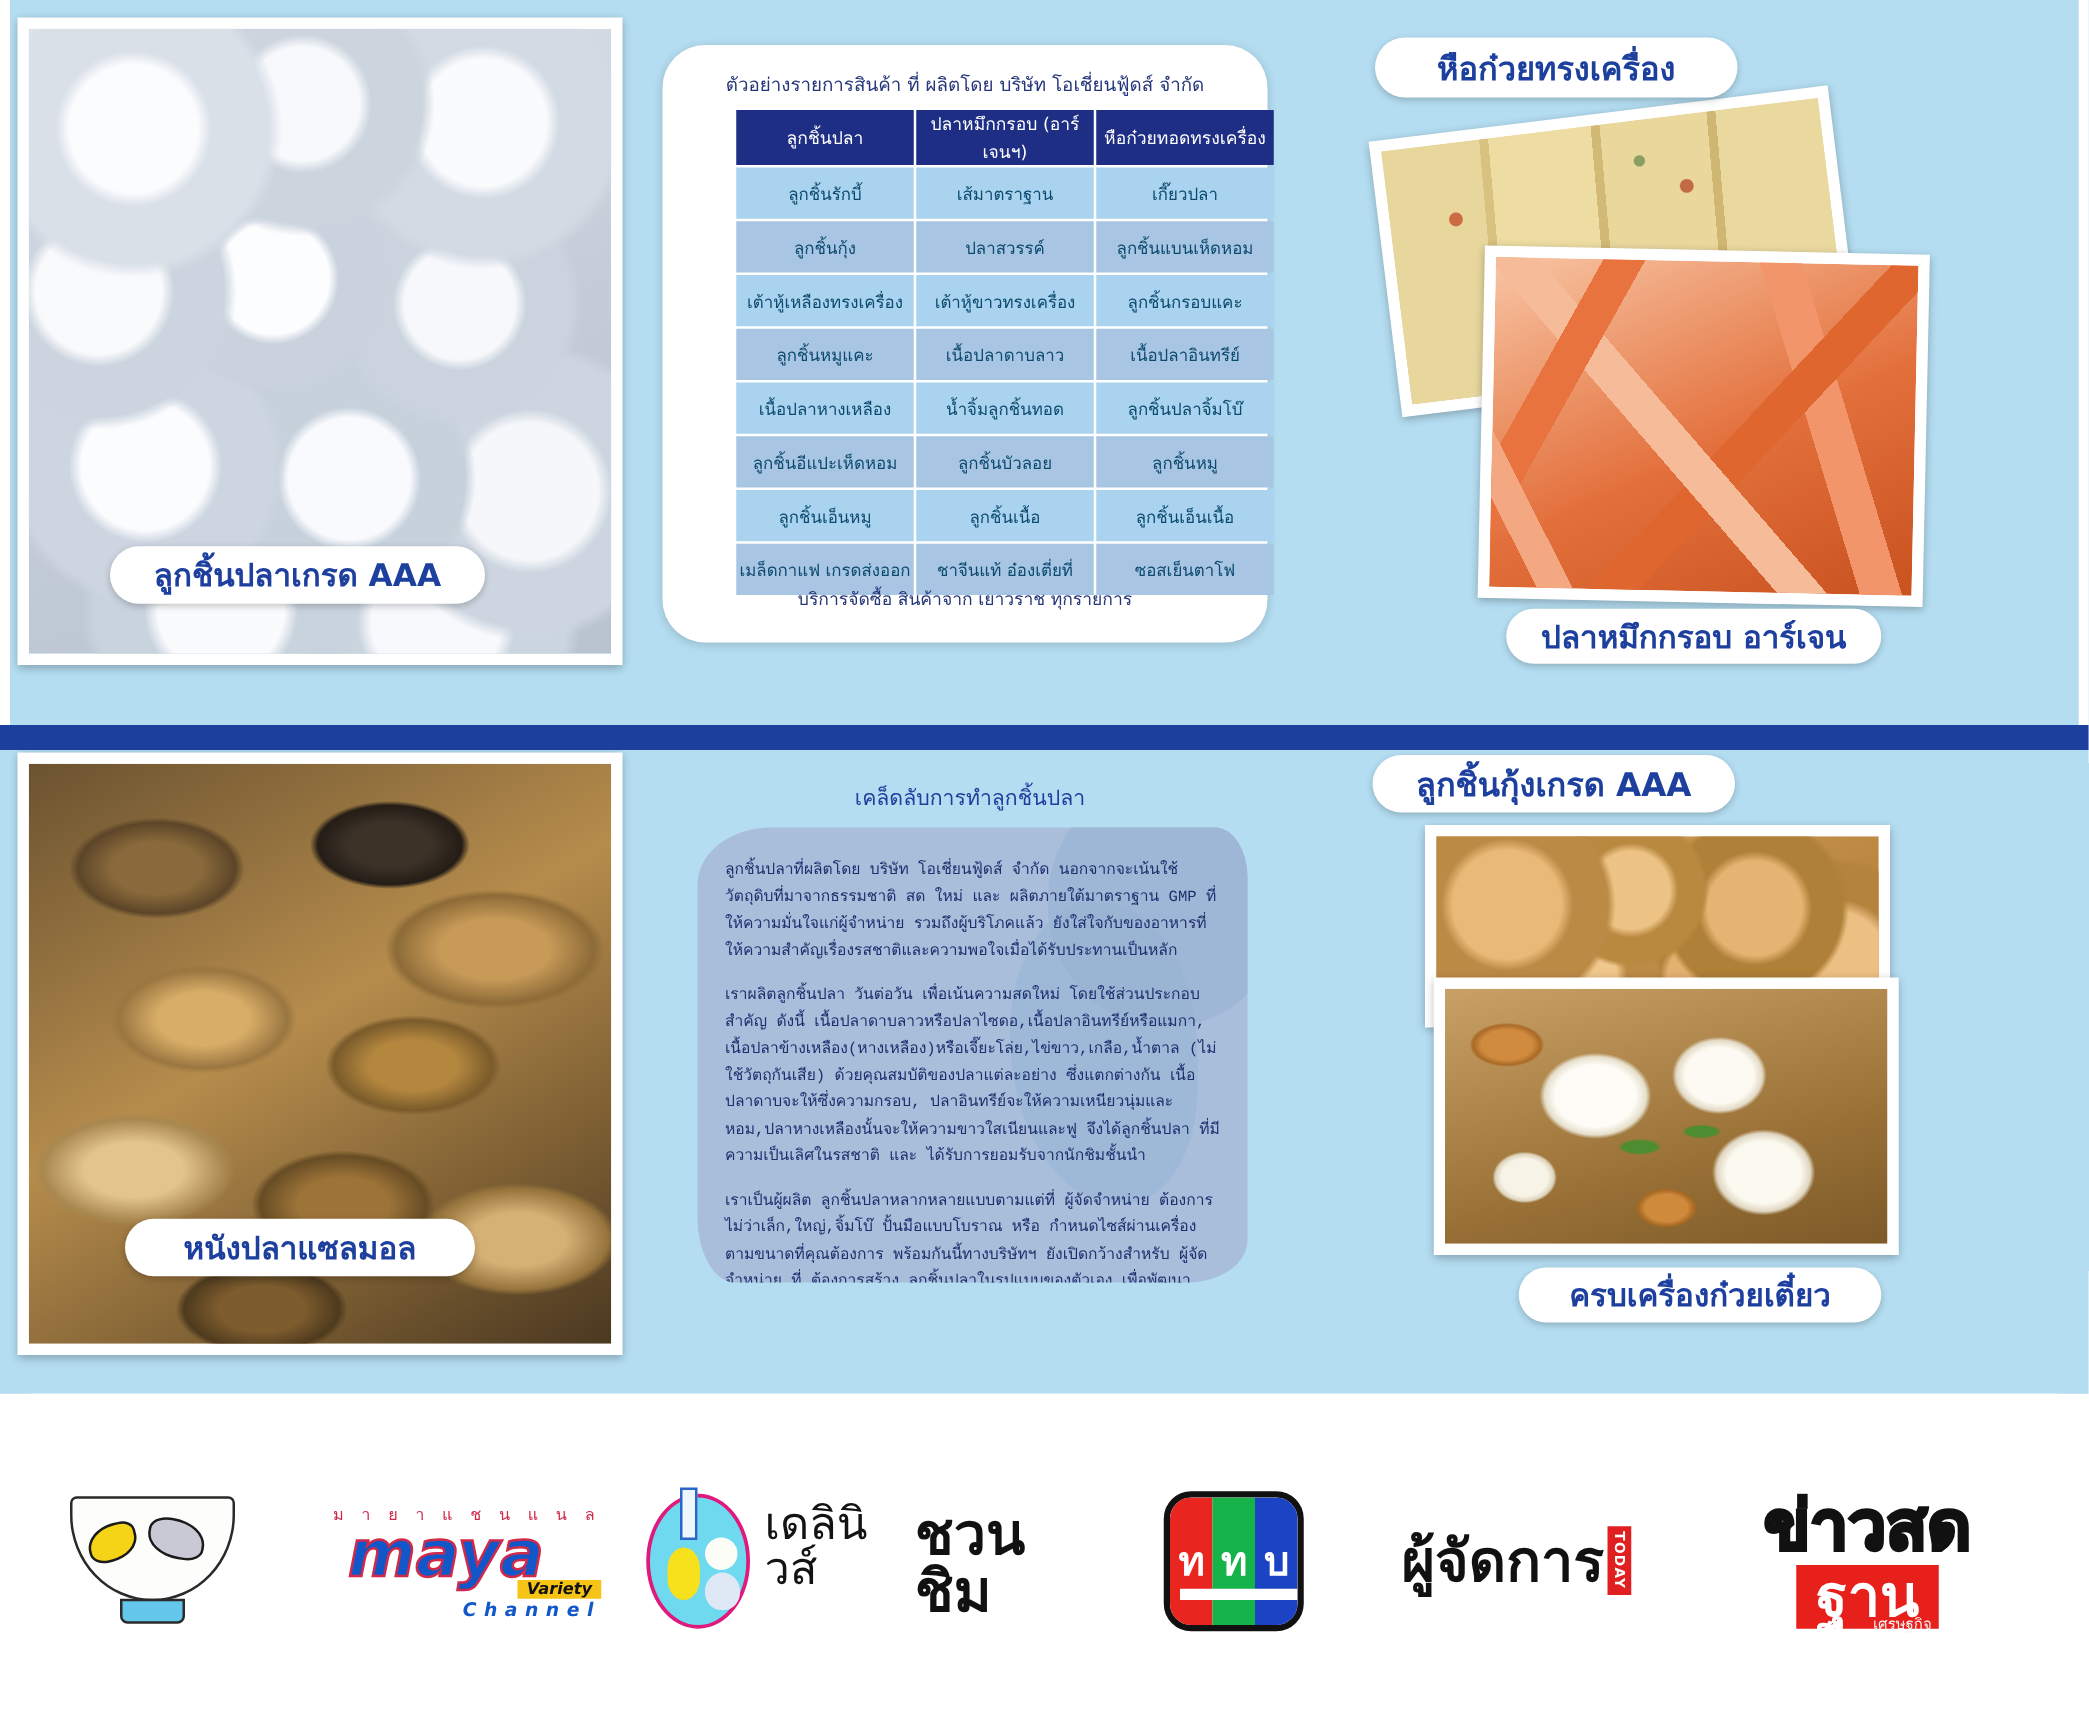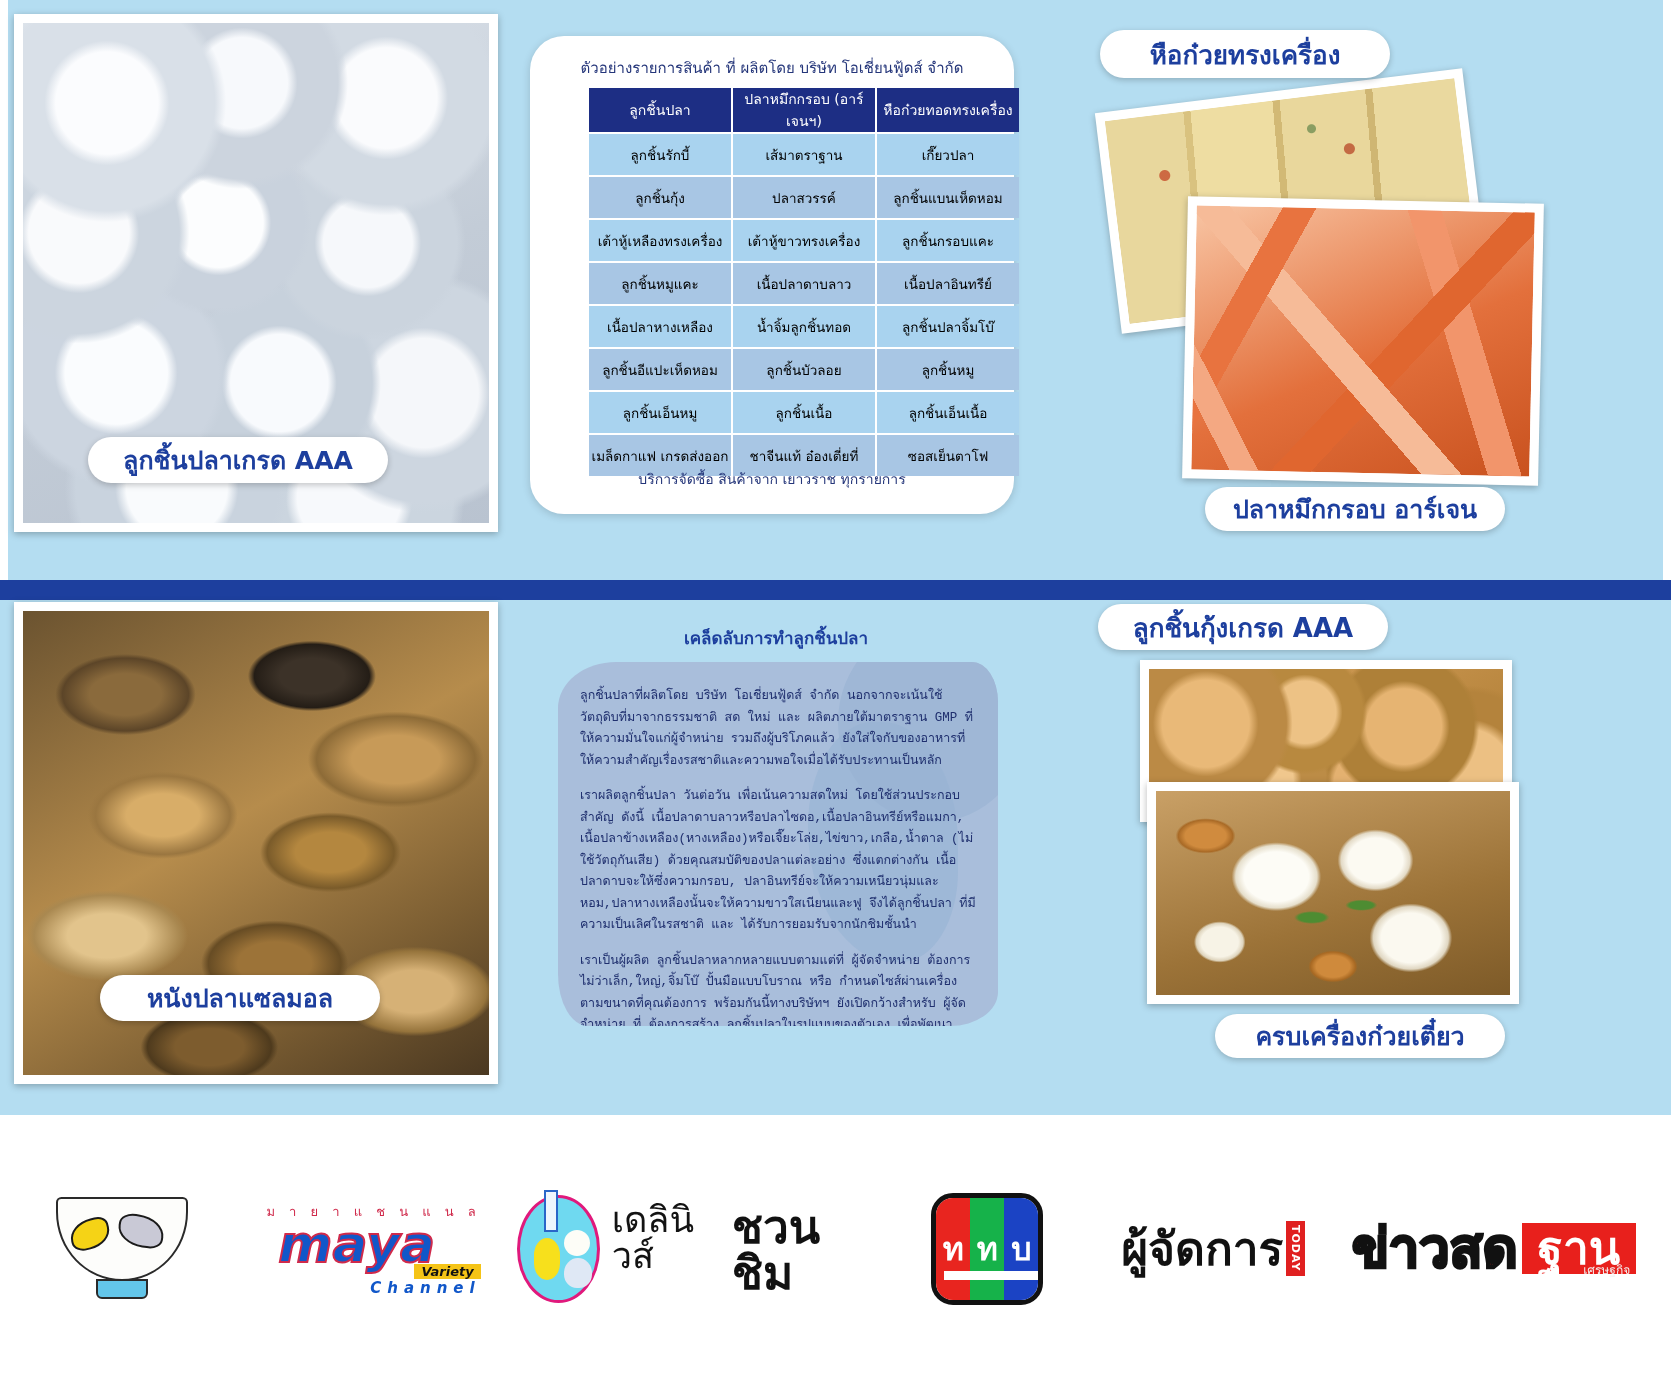--- a/index.html
+++ b/index.html
@@ -221,21 +221,21 @@
     color: #ffffff;
     font-size: 14px;
     font-weight: normal;
     height: 36px;
     text-align: center;
   }
   #product-table td {
     height: 41px;
     text-align: center;
     font-size: 13.5px;
-    color: #000000;
+    color: #0c4a6e;
   }
   #product-table tr.odd td  { background: #a8c6e4; }
   #product-table tr.even td { background: #a9d3ef; }
   #table-footnote {
     position: absolute;
     left: 0; bottom: 24px; width: 100%;
     text-align: center;
     font-size: 14px;
     color: #25367a;
   }
@@ -246,21 +246,20 @@
     left: 528px; top: 616px;
     width: 496px; height: 420px;
     z-index: 6;
   }
   #article-title {
     position: absolute;
     left: 0; top: 8px; width: 100%;
     text-align: center;
     font-size: 17px;
     color: #1d3f9e;
-    font-weight: bold;
   }
   #article-blob {
     position: absolute;
     left: 30px; top: 46px;
     width: 440px; height: 364px;
     background: #a9bedb;
     border-radius: 58px 26px 48px 30px / 46px 40px 34px 52px;
     overflow: hidden;
     font-family: Liberation Mono, monospace;
   }
@@ -412,21 +411,21 @@
   
   #logo-phujatkan { width: 230px; }
   .pj-word { font-size: 46px; font-weight: bold; color: #111; }
   .pj-tag {
     background: #e02020; color: #fff; font-size: 11px; font-weight: bold;
     writing-mode: vertical-rl; padding: 4px 3px; margin-left: 3px;
     letter-spacing: 1px;
   }
 
   
-  #logo-khaosod { width: 260px; flex-direction: row; gap: 4px; }
+  #logo-khaosod { width: 260px; flex-direction: column; gap: 4px; }
   .ks-word {
     font-size: 54px; font-weight: bold; color: #e8201c;
     -webkit-text-stroke: 3px #111; line-height: 1;
   }
   .ts-box {
     background: #e8201c; color: #fff; font-size: 46px; font-weight: bold;
     padding: 0 16px; line-height: 1.1; position: relative;
   }
   .ts-sub {
     position: absolute; right: 6px; bottom: -3px;

